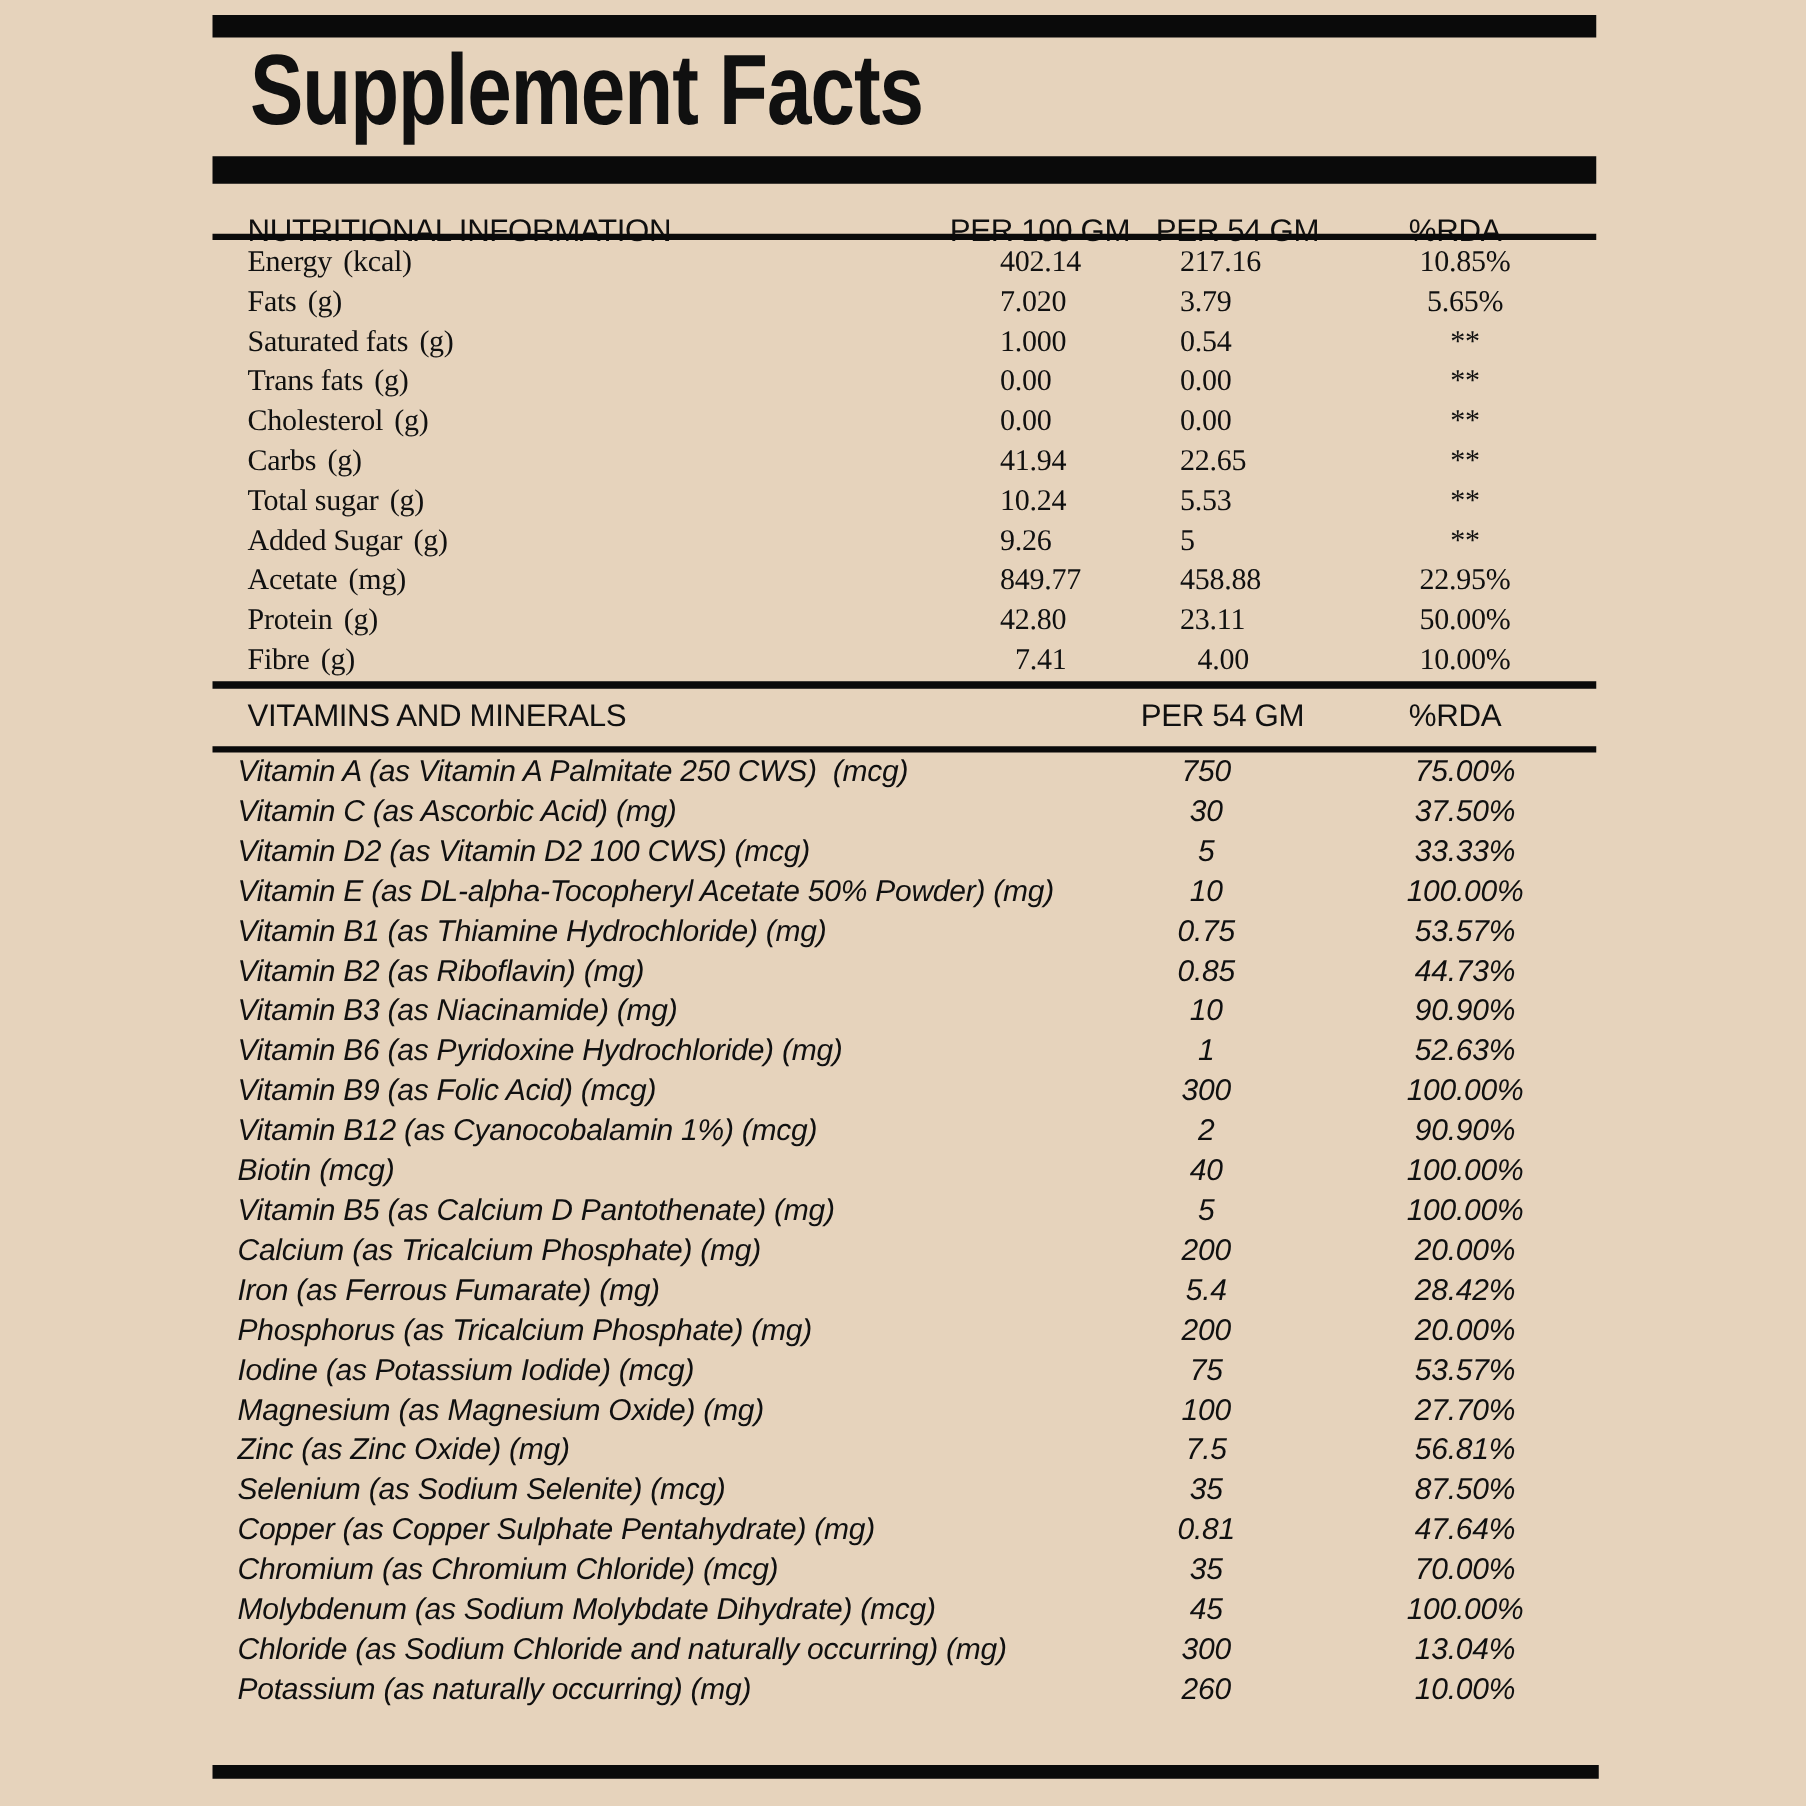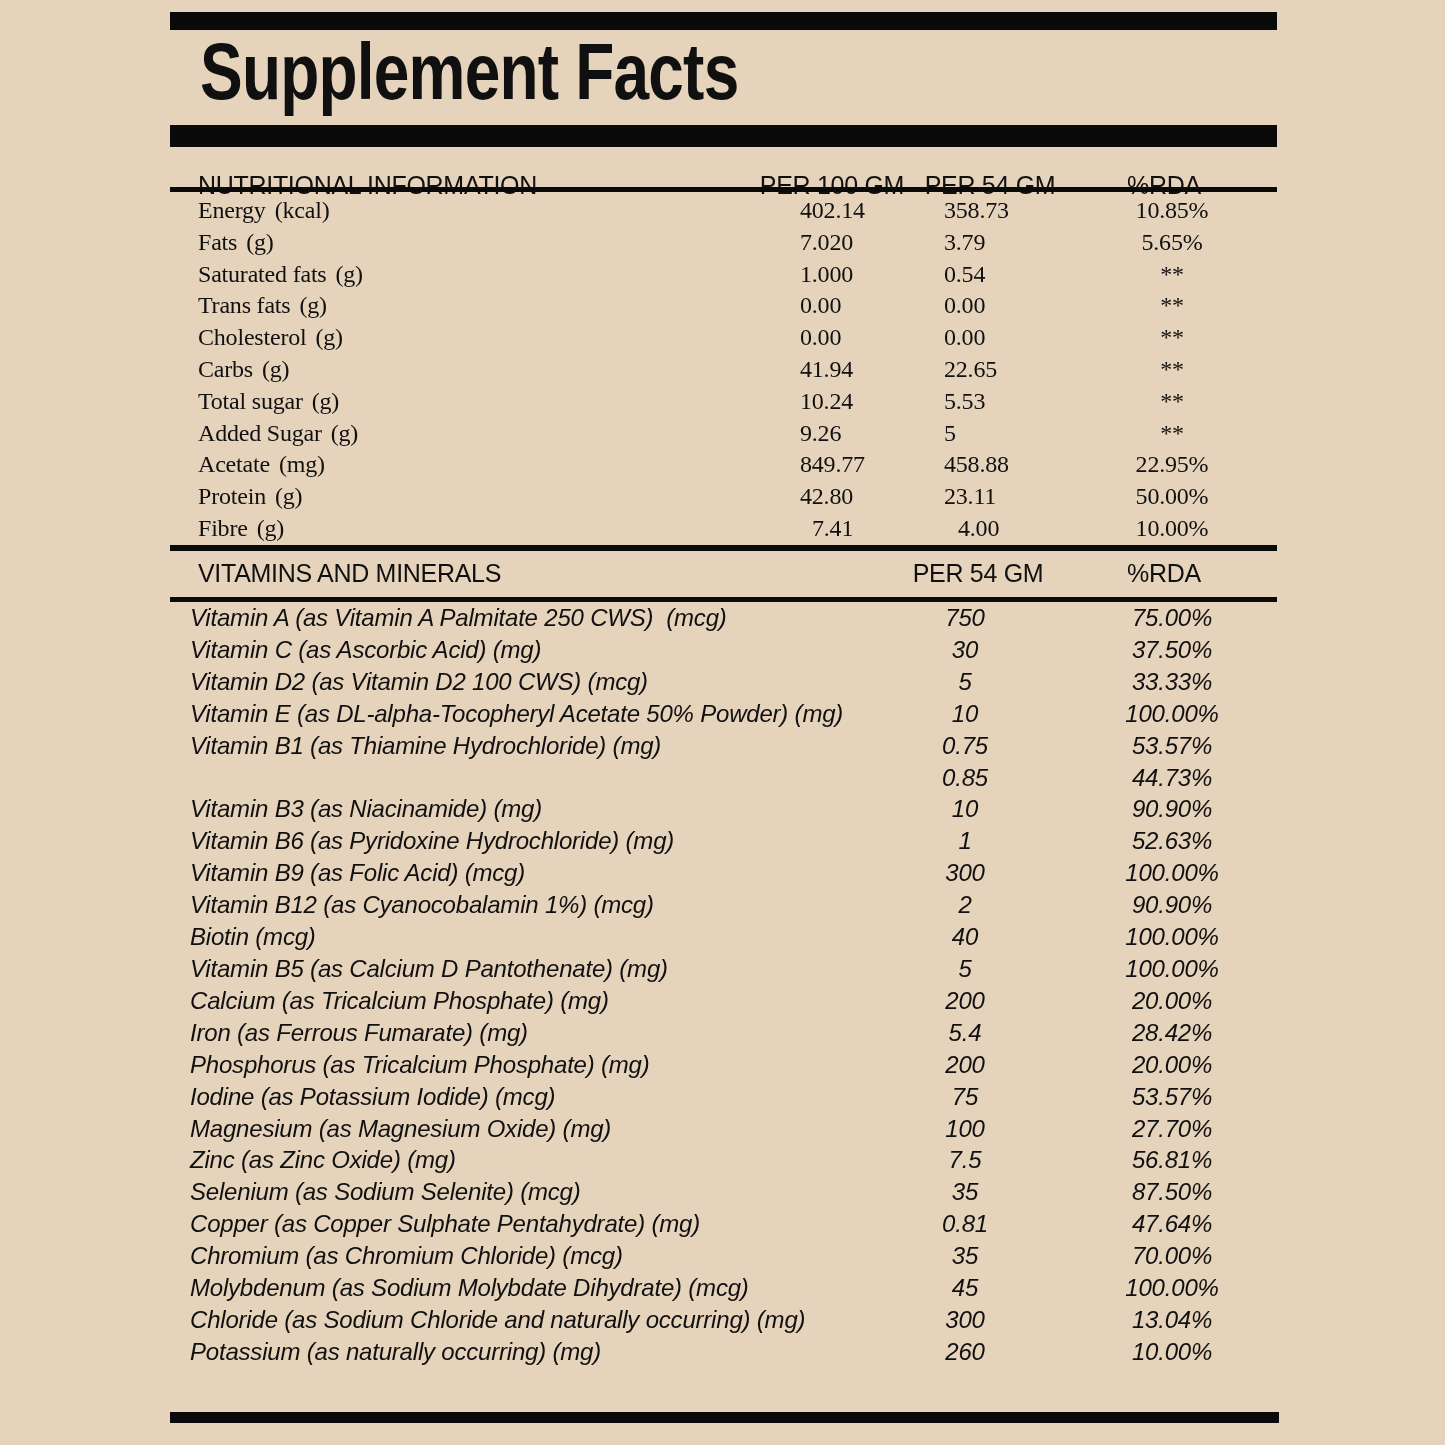--- a/index.html
+++ b/index.html
@@ -82,21 +82,21 @@
     <span class="hdr-c nh-per54">PER 54 GM</span>
     <span class="hdr-c nh-rda">%RDA</span>
   </div>
 
   <div class="rule rule-a"></div>
 
   <div class="rows nut-rows" id="nutrition-rows">
   <div class="row n-row">
     <span class="cell n-label"><span>Energy</span><span class="n-unit">(kcal)</span></span>
     <span class="cell n-v100">402.14</span>
-    <span class="cell n-v54">358.73</span>
+    <span class="cell n-v54">217.16</span>
     <span class="cell n-rda">10.85%</span>
   </div>
 
   <div class="row n-row">
     <span class="cell n-label"><span>Fats</span><span class="n-unit">(g)</span></span>
     <span class="cell n-v100">7.020</span>
     <span class="cell n-v54">3.79</span>
     <span class="cell n-rda">5.65%</span>
   </div>
 
@@ -199,20 +199,21 @@
     <span class="cell v-rda">100.00%</span>
   </div>
 
   <div class="row v-row">
     <span class="cell v-label">Vitamin B1 (as Thiamine Hydrochloride) (mg)</span>
     <span class="cell v-val">0.75</span>
     <span class="cell v-rda">53.57%</span>
   </div>
 
   <div class="row v-row">
+    <span class="cell v-label">Vitamin B2 (as Riboflavin) (mg)</span>
     <span class="cell v-val">0.85</span>
     <span class="cell v-rda">44.73%</span>
   </div>
 
   <div class="row v-row">
     <span class="cell v-label">Vitamin B3 (as Niacinamide) (mg)</span>
     <span class="cell v-val">10</span>
     <span class="cell v-rda">90.90%</span>
   </div>
 

